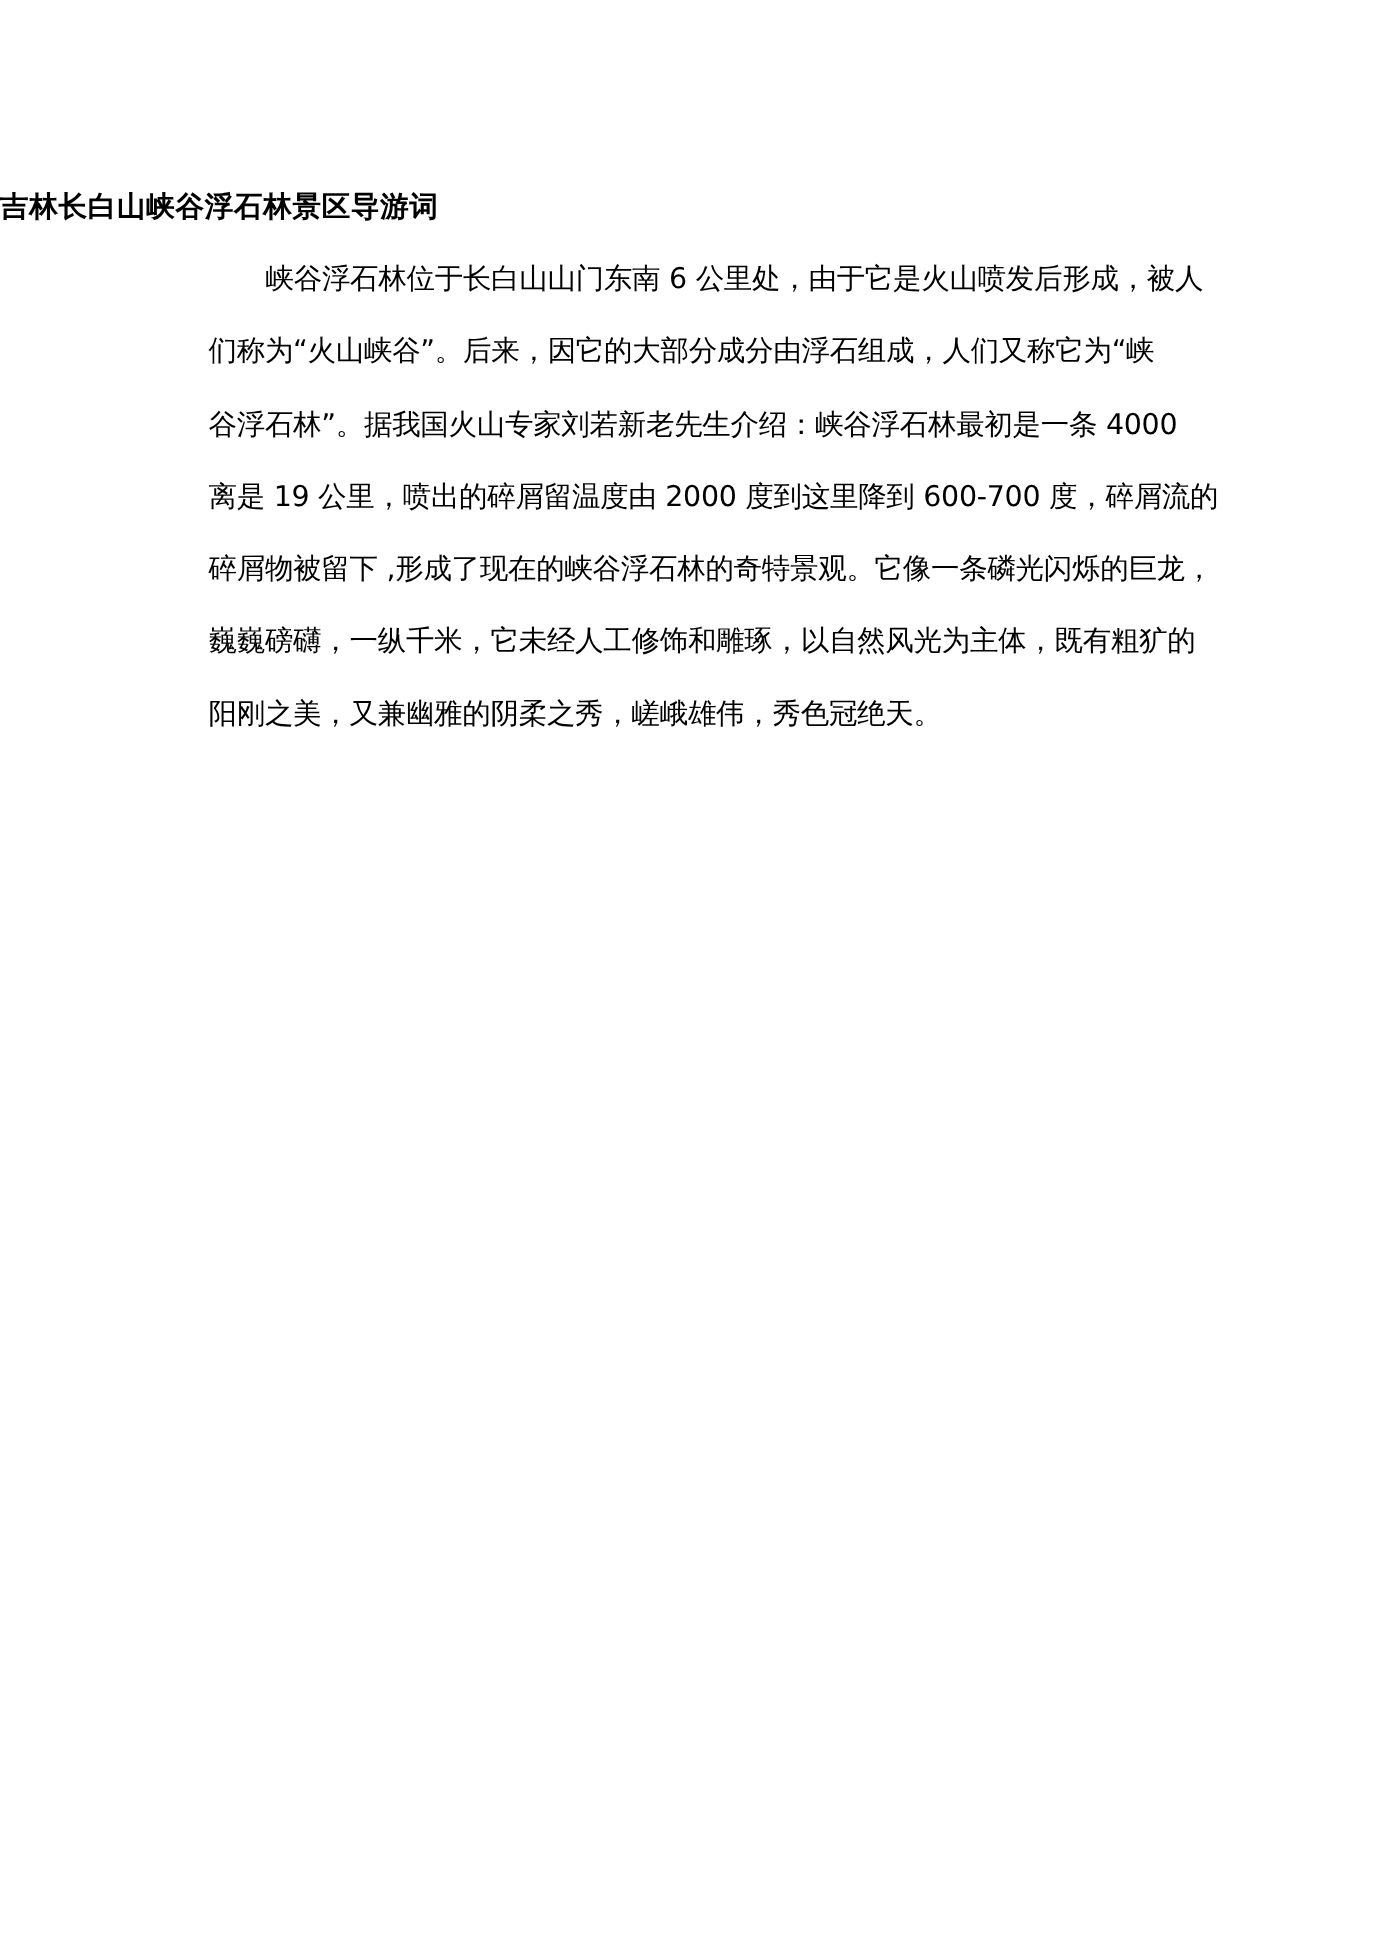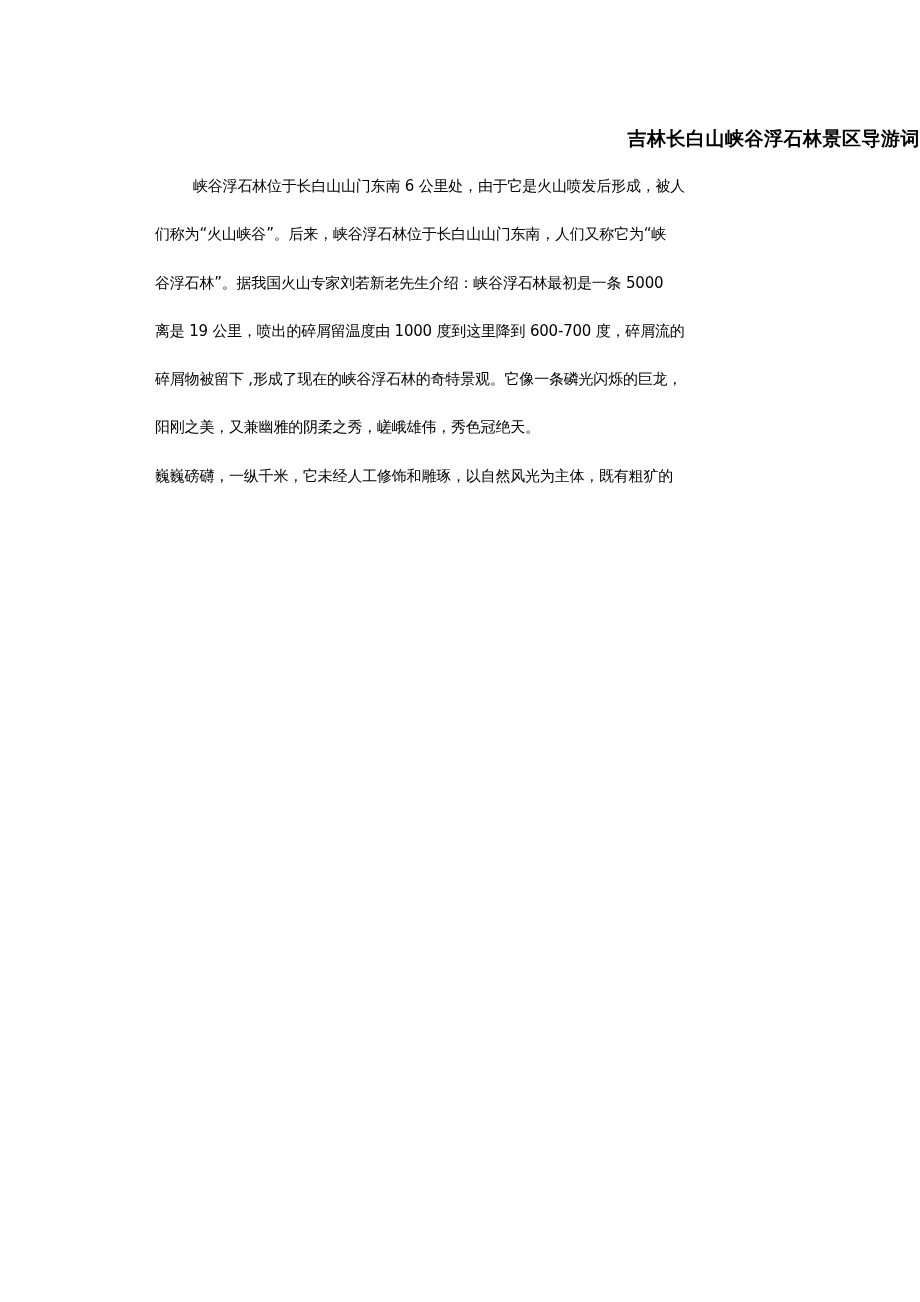--- a/index.html
+++ b/index.html
@@ -21,53 +21,52 @@
       top: 0;
       width: 920px;
       height: 1302px;
       background: #ffffff;
     }
     .title {
       position: absolute;
       left: 0;
       width: 920px;
       top: 124px;
-      text-align: right;
+      text-align: left;
       font-size: 19px;
       font-weight: bold;
       letter-spacing: 0.5px;
       line-height: 28px;
       white-space: nowrap;
     }
     .body-text {
       position: absolute;
       left: 139px;
       top: 172px;
       width: 660px;
     }
     .line {
       height: 48.3px;
       line-height: 28px;
-      font-size: 15px;
+      font-size: 19px;
       white-space: nowrap;
       letter-spacing: -0.2px;
-      margin-left: 16px;
     }
     .line.first {
       padding-left: 38px;
     }
   </style>
 </head>
 <body>
 
 <div class="page">
   <div class="title">吉林长白山峡谷浮石林景区导游词</div>
 
   <div class="body-text">
     <div class="line first">峡谷浮石林位于长白山山门东南 6 公里处，由于它是火山喷发后形成，被人</div>
-    <div class="line">们称为“火山峡谷”。后来，峡谷浮石林位于长白山山门东南，人们又称它为“峡</div>
-    <div class="line">谷浮石林”。据我国火山专家刘若新老先生介绍：峡谷浮石林最初是一条 5000</div>
-    <div class="line">离是 19 公里，喷出的碎屑留温度由 1000 度到这里降到 600-700 度，碎屑流的</div>
+    <div class="line">们称为“火山峡谷”。后来，因它的大部分成分由浮石组成，人们又称它为“峡</div>
+    <div class="line">谷浮石林”。据我国火山专家刘若新老先生介绍：峡谷浮石林最初是一条 4000</div>
+    <div class="line">离是 19 公里，喷出的碎屑留温度由 2000 度到这里降到 600-700 度，碎屑流的</div>
     <div class="line">碎屑物被留下 ,形成了现在的峡谷浮石林的奇特景观。它像一条磷光闪烁的巨龙，</div>
+    <div class="line">巍巍磅礴，一纵千米，它未经人工修饰和雕琢，以自然风光为主体，既有粗犷的</div>
     <div class="line">阳刚之美，又兼幽雅的阴柔之秀，嵯峨雄伟，秀色冠绝天。</div>
-    <div class="line">巍巍磅礴，一纵千米，它未经人工修饰和雕琢，以自然风光为主体，既有粗犷的</div>
   </div>
 </div>
 
 </body></html>

